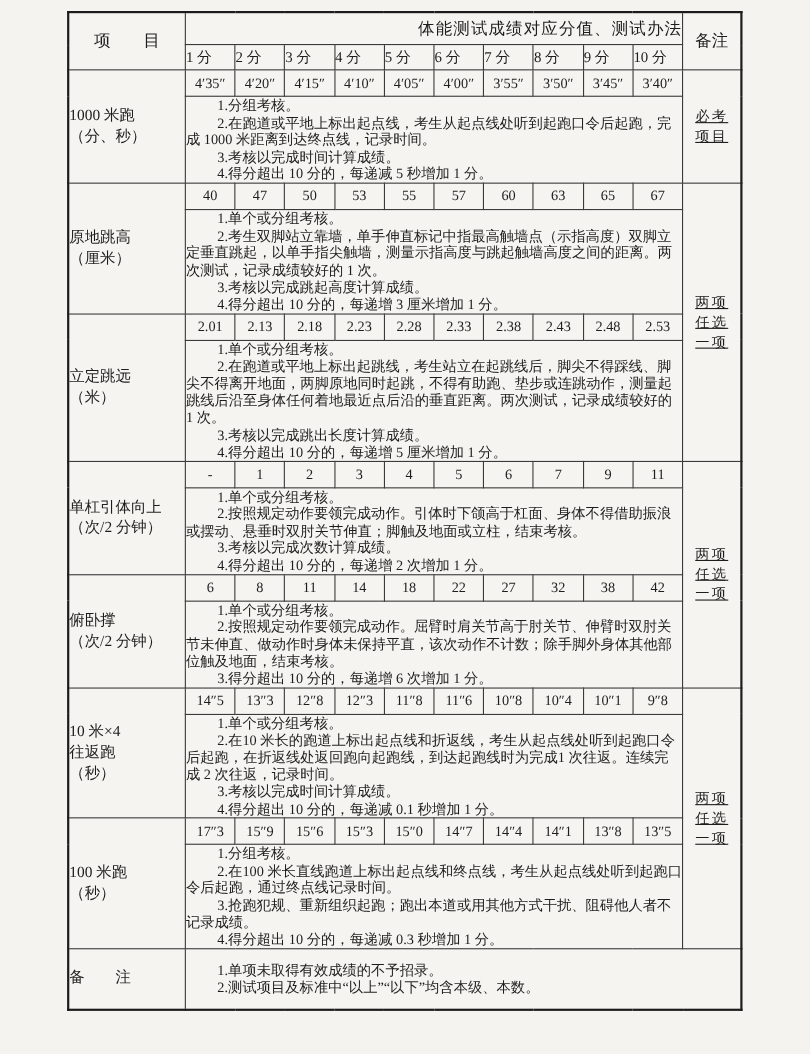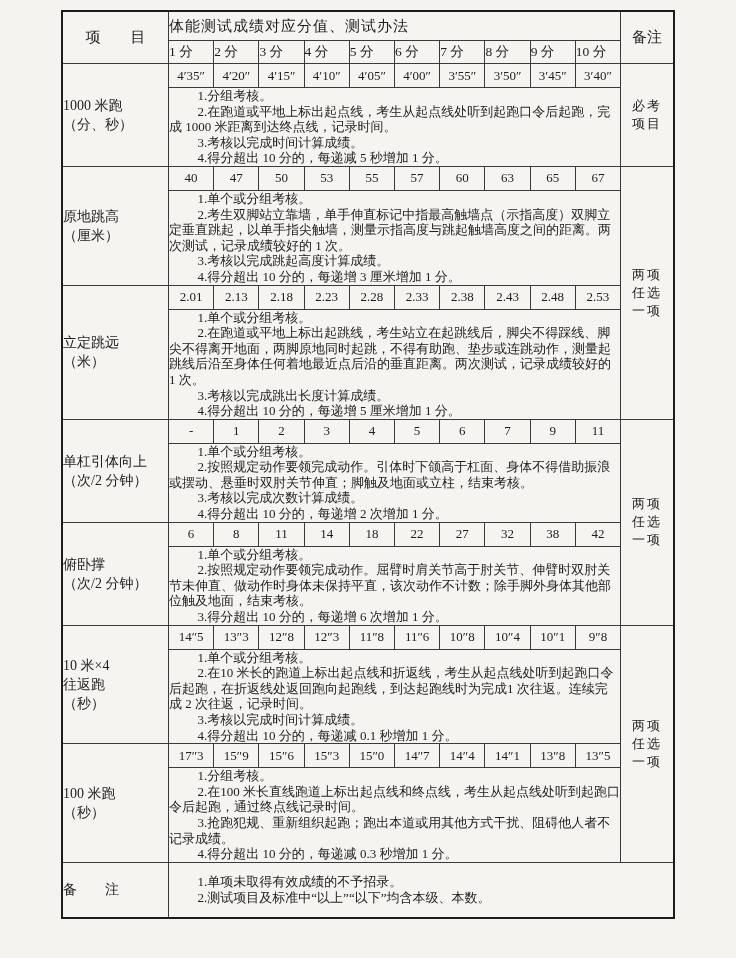--- a/index.html
+++ b/index.html
@@ -27,21 +27,21 @@
     background:#f5f4f1;
   }
   table.std th, table.std td{
     border:1px solid #3a3a3a;
     padding:0;
     vertical-align:middle;
   }
   th{font-weight:normal;}
   .merged-head{
     font-size:15px;
-    text-align:left;
+    text-align:right;
     height:28px;
     letter-spacing:1px;
   }
   .item-head,.remark-head{
     font-size:15px;
     text-align:center;
     margin-left:14px;
   }
   .score-head{
     font-size:13.5px;
@@ -67,20 +67,21 @@
     font-size:13px;
     text-align:center;
   }
   .remark-inner{
     width:30px;
     margin:0 auto;
     letter-spacing:2px;
     line-height:18px;
     word-break:break-all;
     text-align:center;
+    text-decoration:underline;
   }
   .footer-label{height:54px;margin-left:15px;}
   .footer-content .step{text-indent:2.2em;}
 </style>
 </head>
 <body>
 
 <div class="page">
 
   <table class="std">

